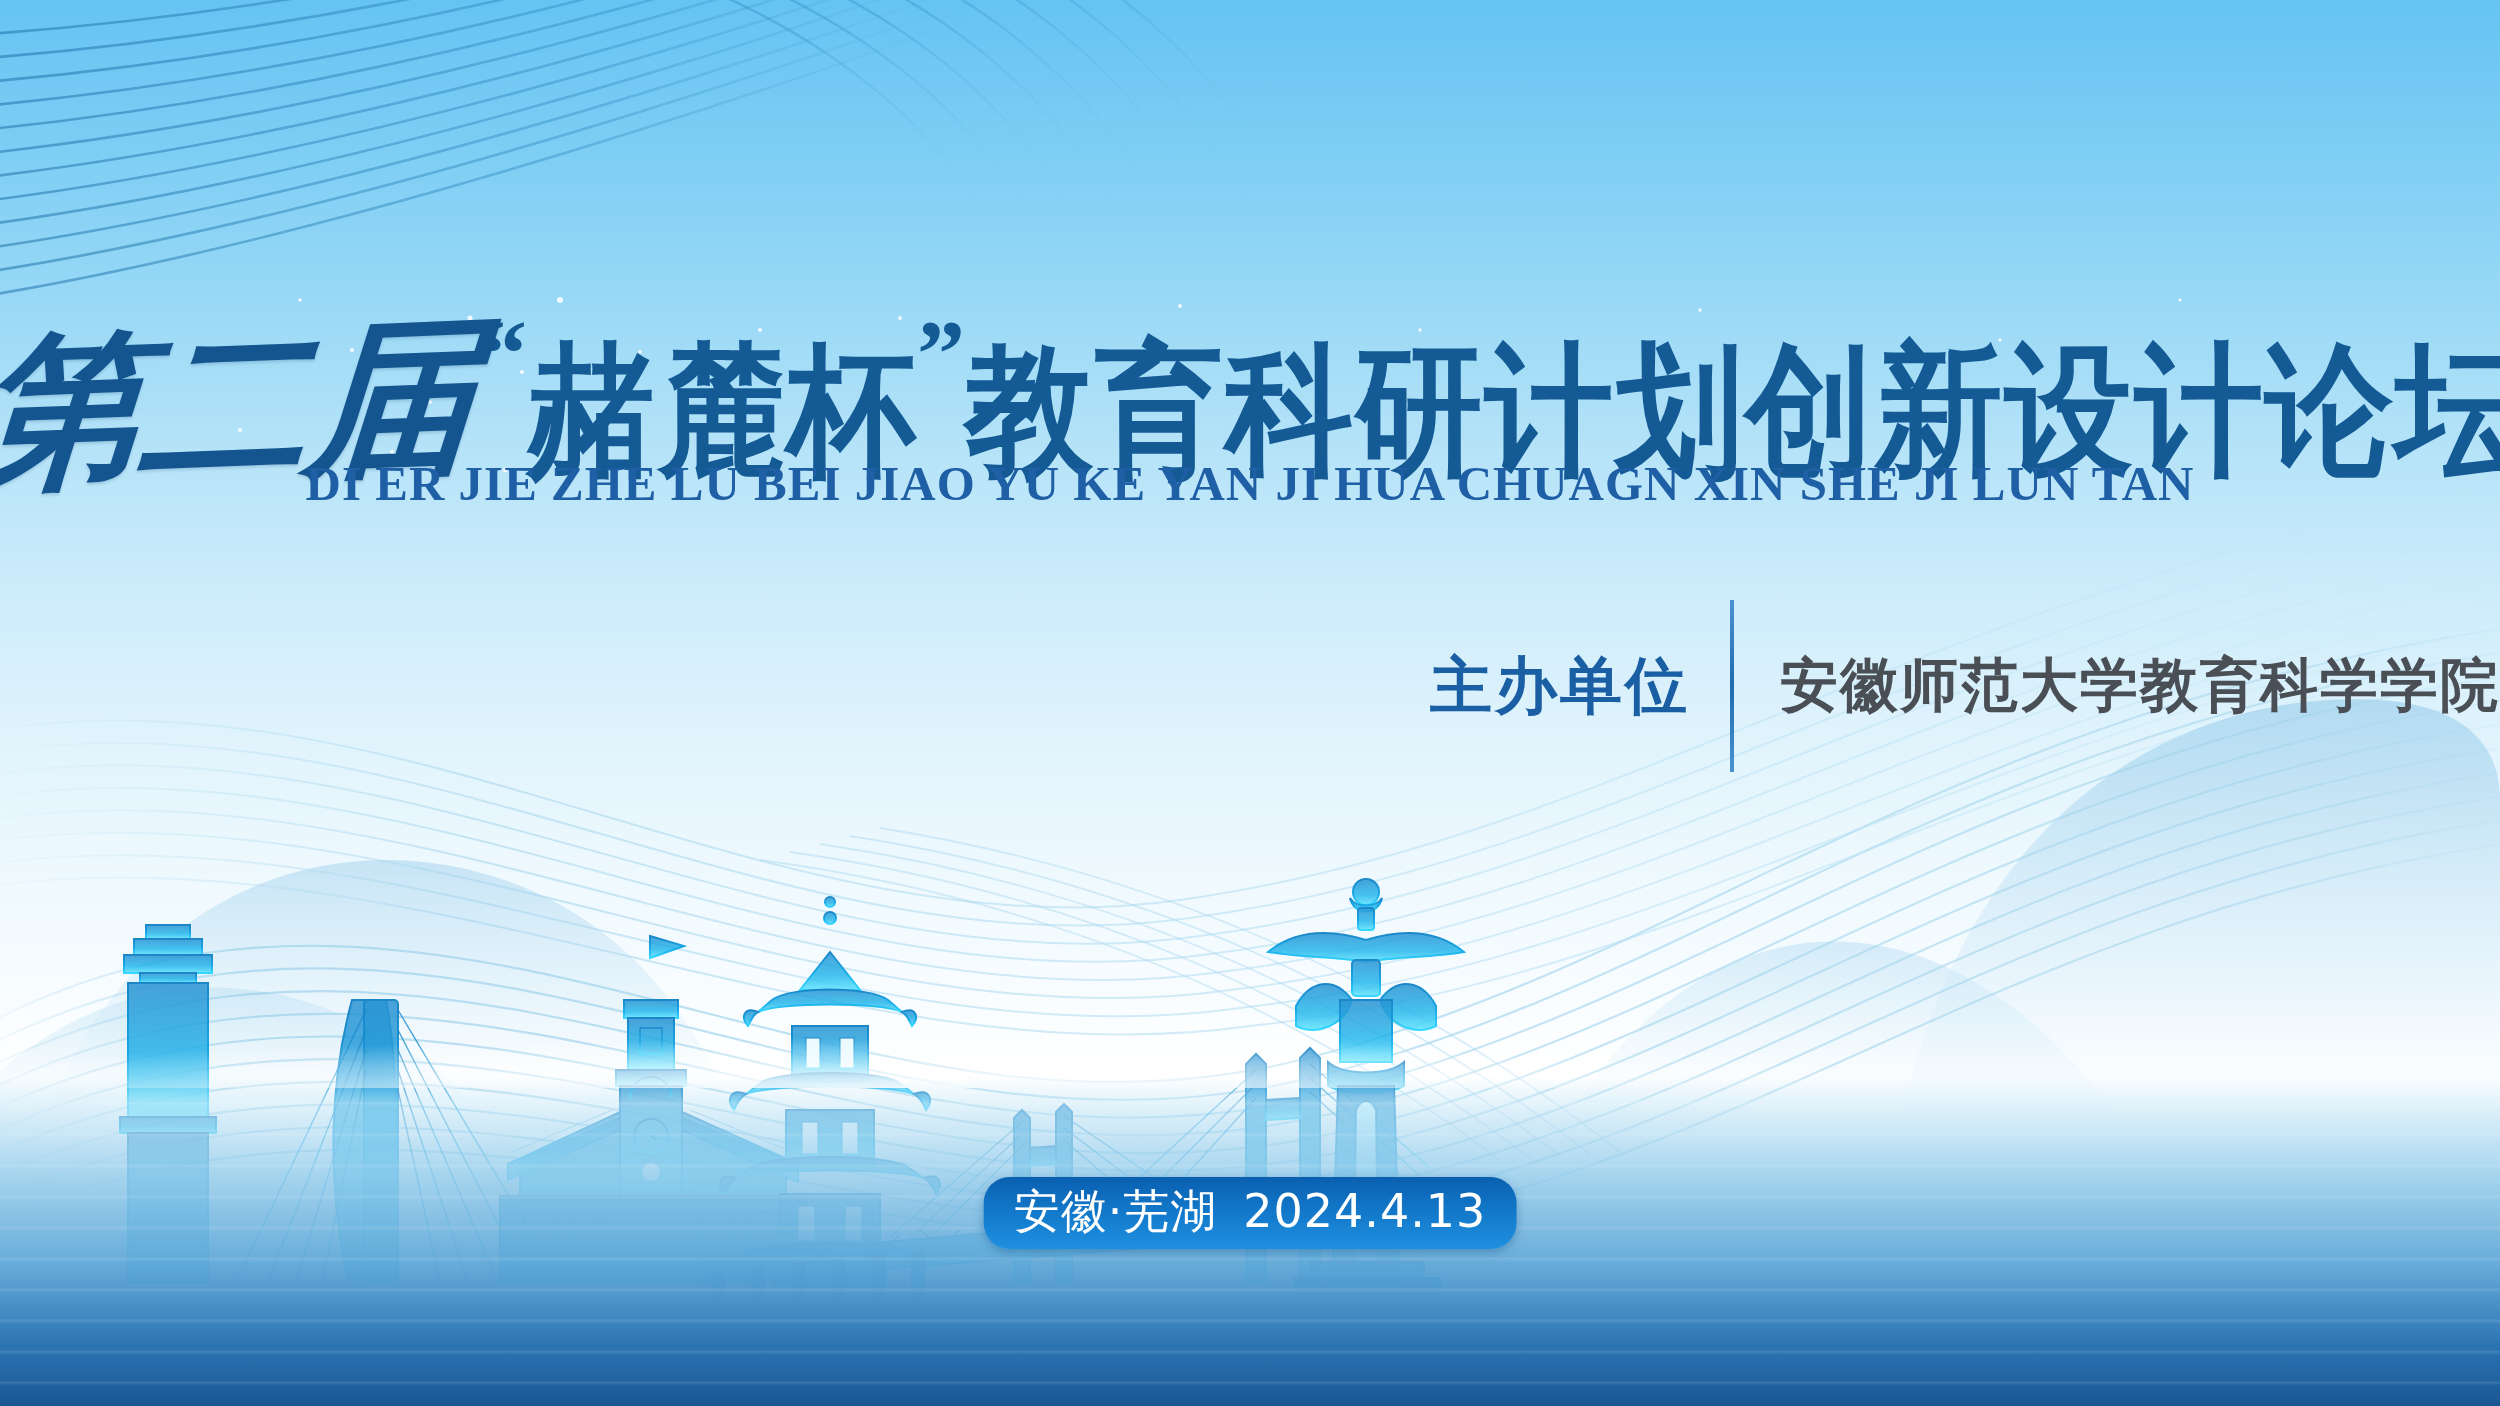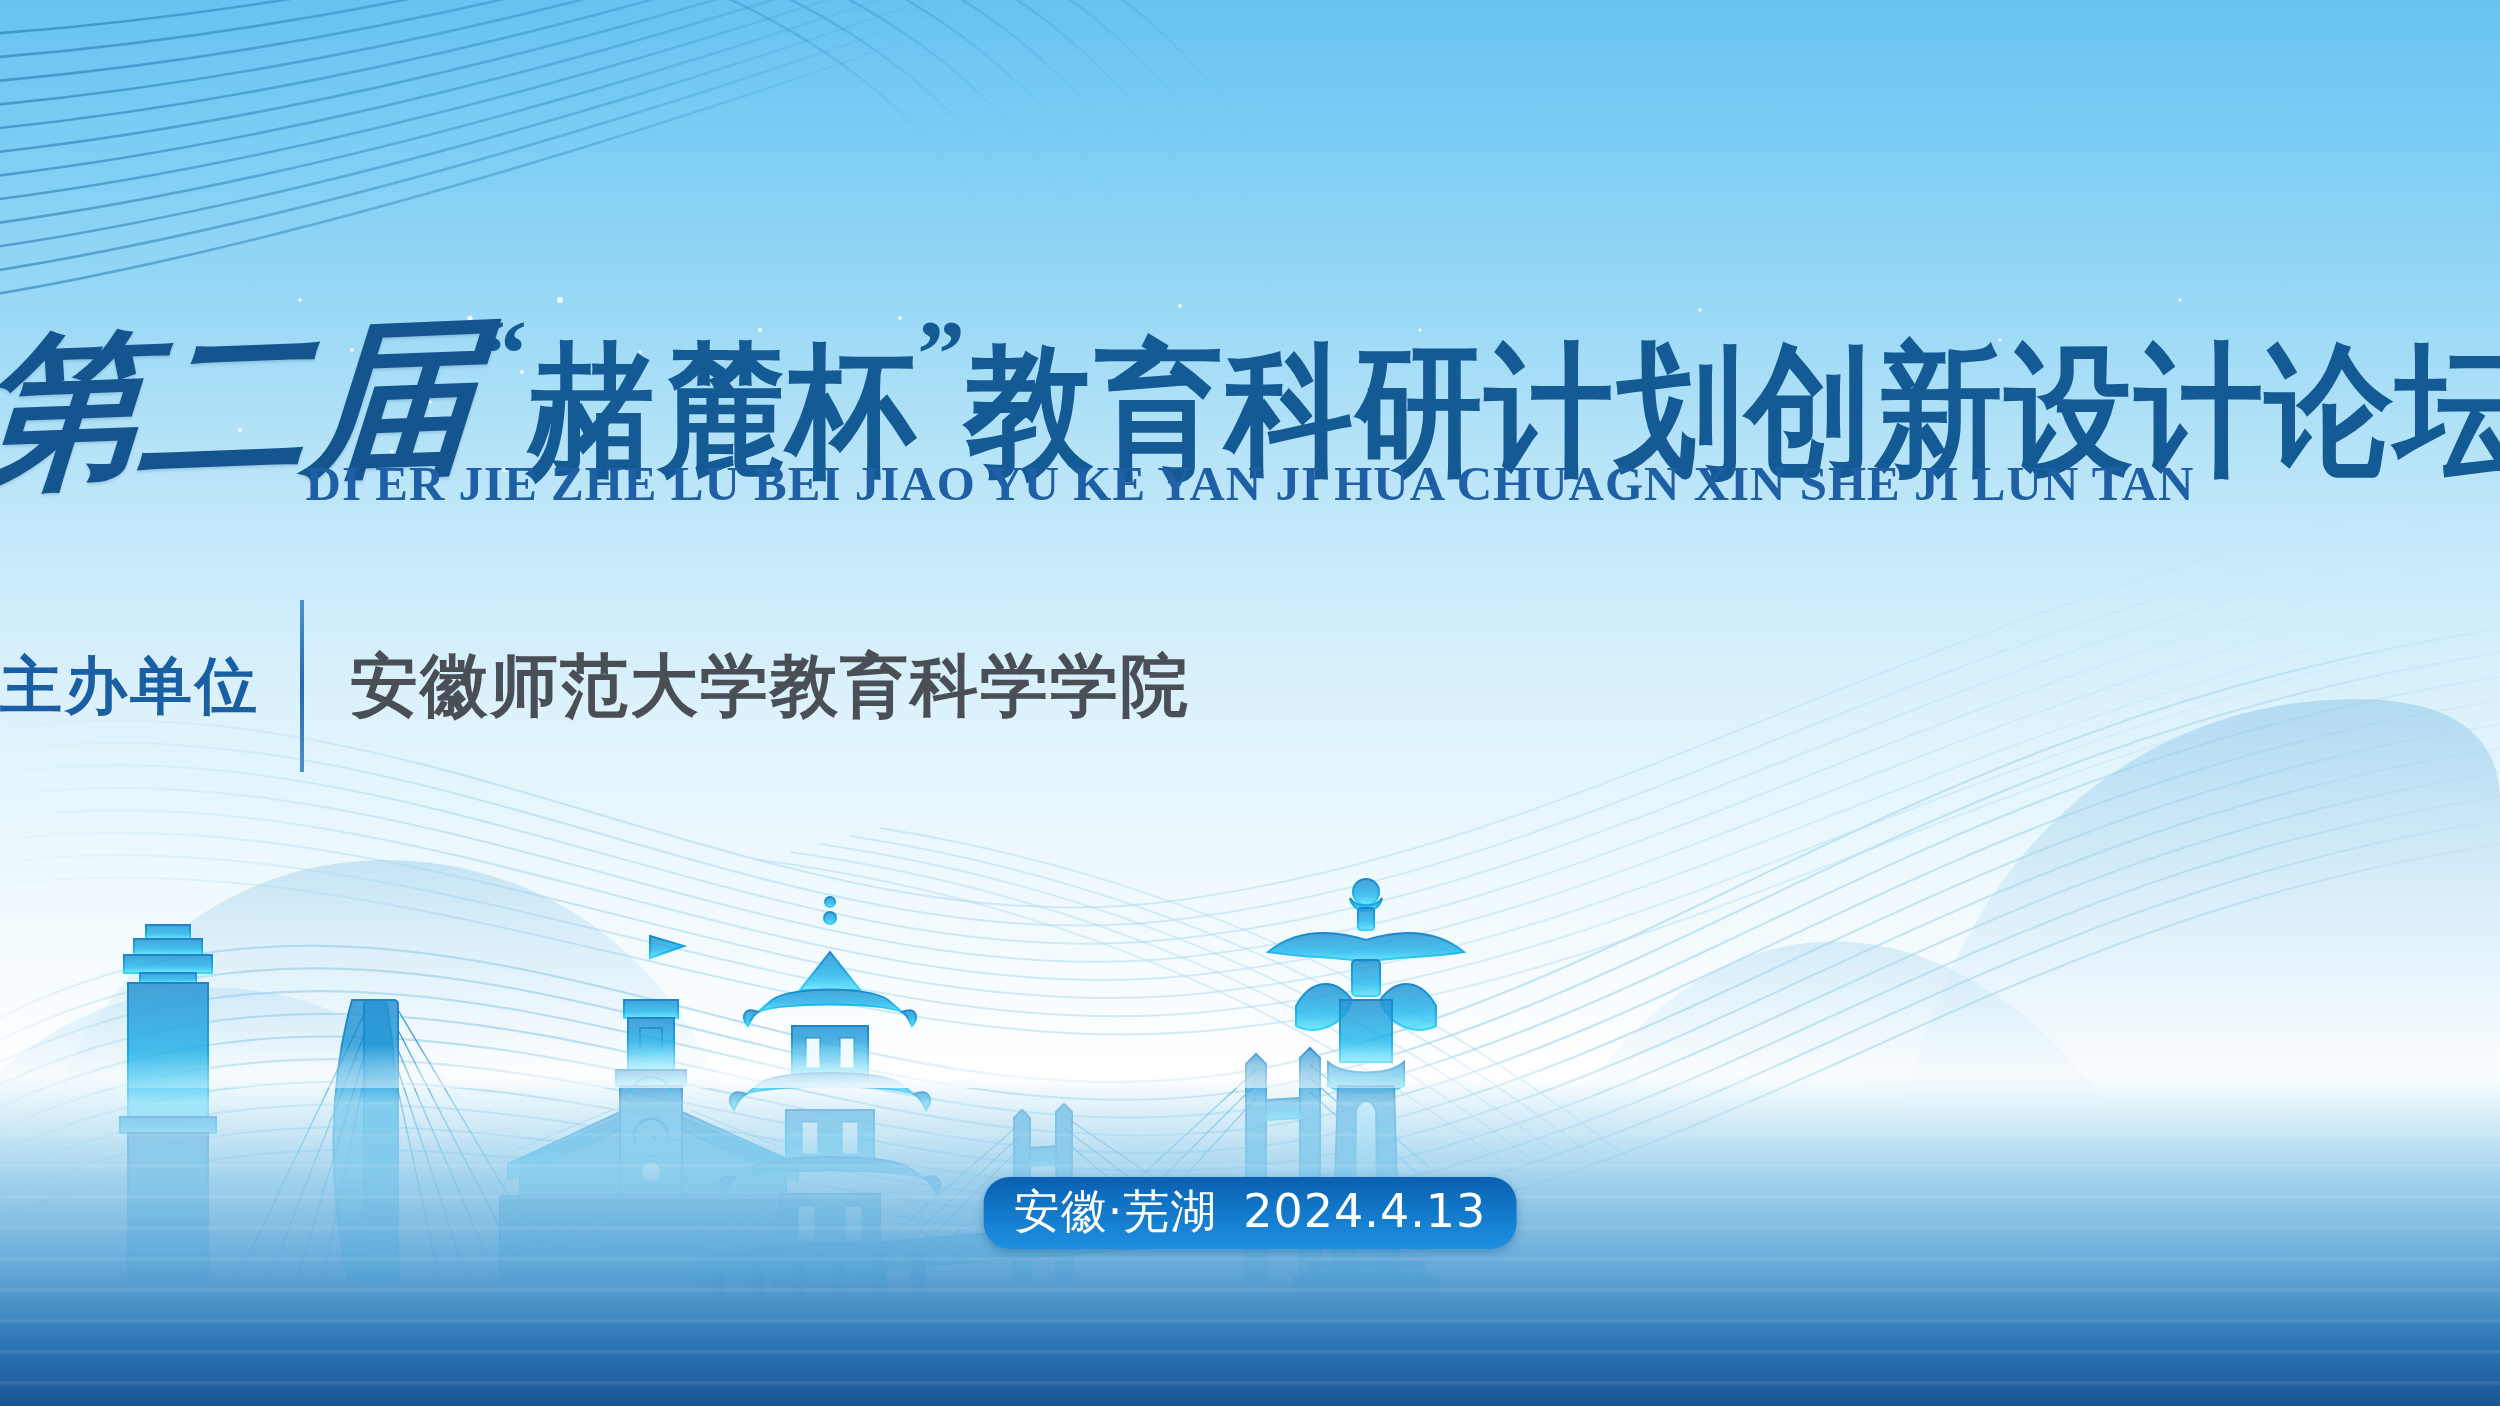--- a/index.html
+++ b/index.html
@@ -91,37 +91,37 @@
     font-family:"Liberation Serif", serif;
     font-weight:700; font-style:normal;
     font-size:48px; letter-spacing:1px;
     color:#1f5fa6;
     transform:scaleX(1.02);
     white-space:nowrap;
   }
 
   .organizer{
     position:absolute; left:0; right:0; top:600px;
-    display:flex; align-items:center; justify-content:flex-start;
+    display:flex; align-items:center; justify-content:flex-end;
     gap:0px;
   }
   .org-label{
     font-family:"DejaVu Sans", sans-serif;
     font-weight:700; font-size:62px; color:#1a5fa3;
     letter-spacing:3px;
     padding-right:40px;
   }
   .org-div{
     width:4px; height:172px;
     background:linear-gradient(180deg,#4b92cf 0%, #1f6bb0 50%, #4b92cf 100%);
     margin:0 0px;
   }
   .org-name{
     font-family:"DejaVu Sans", sans-serif;
-    font-weight:700; font-size:68px; color:#4a4f56;
+    font-weight:700; font-size:58px; color:#4a4f56;
     letter-spacing:2px;
     padding-left:46px;
   }
 
   .date-badge{
     position:absolute; left:50%; top:1177px;
     transform:translateX(-50%);
     padding:10px 30px 14px 30px;
     background:linear-gradient(180deg,#0a5fb0 0%, #1277c8 45%, #1f8fe0 100%);
     color:#ffffff;

